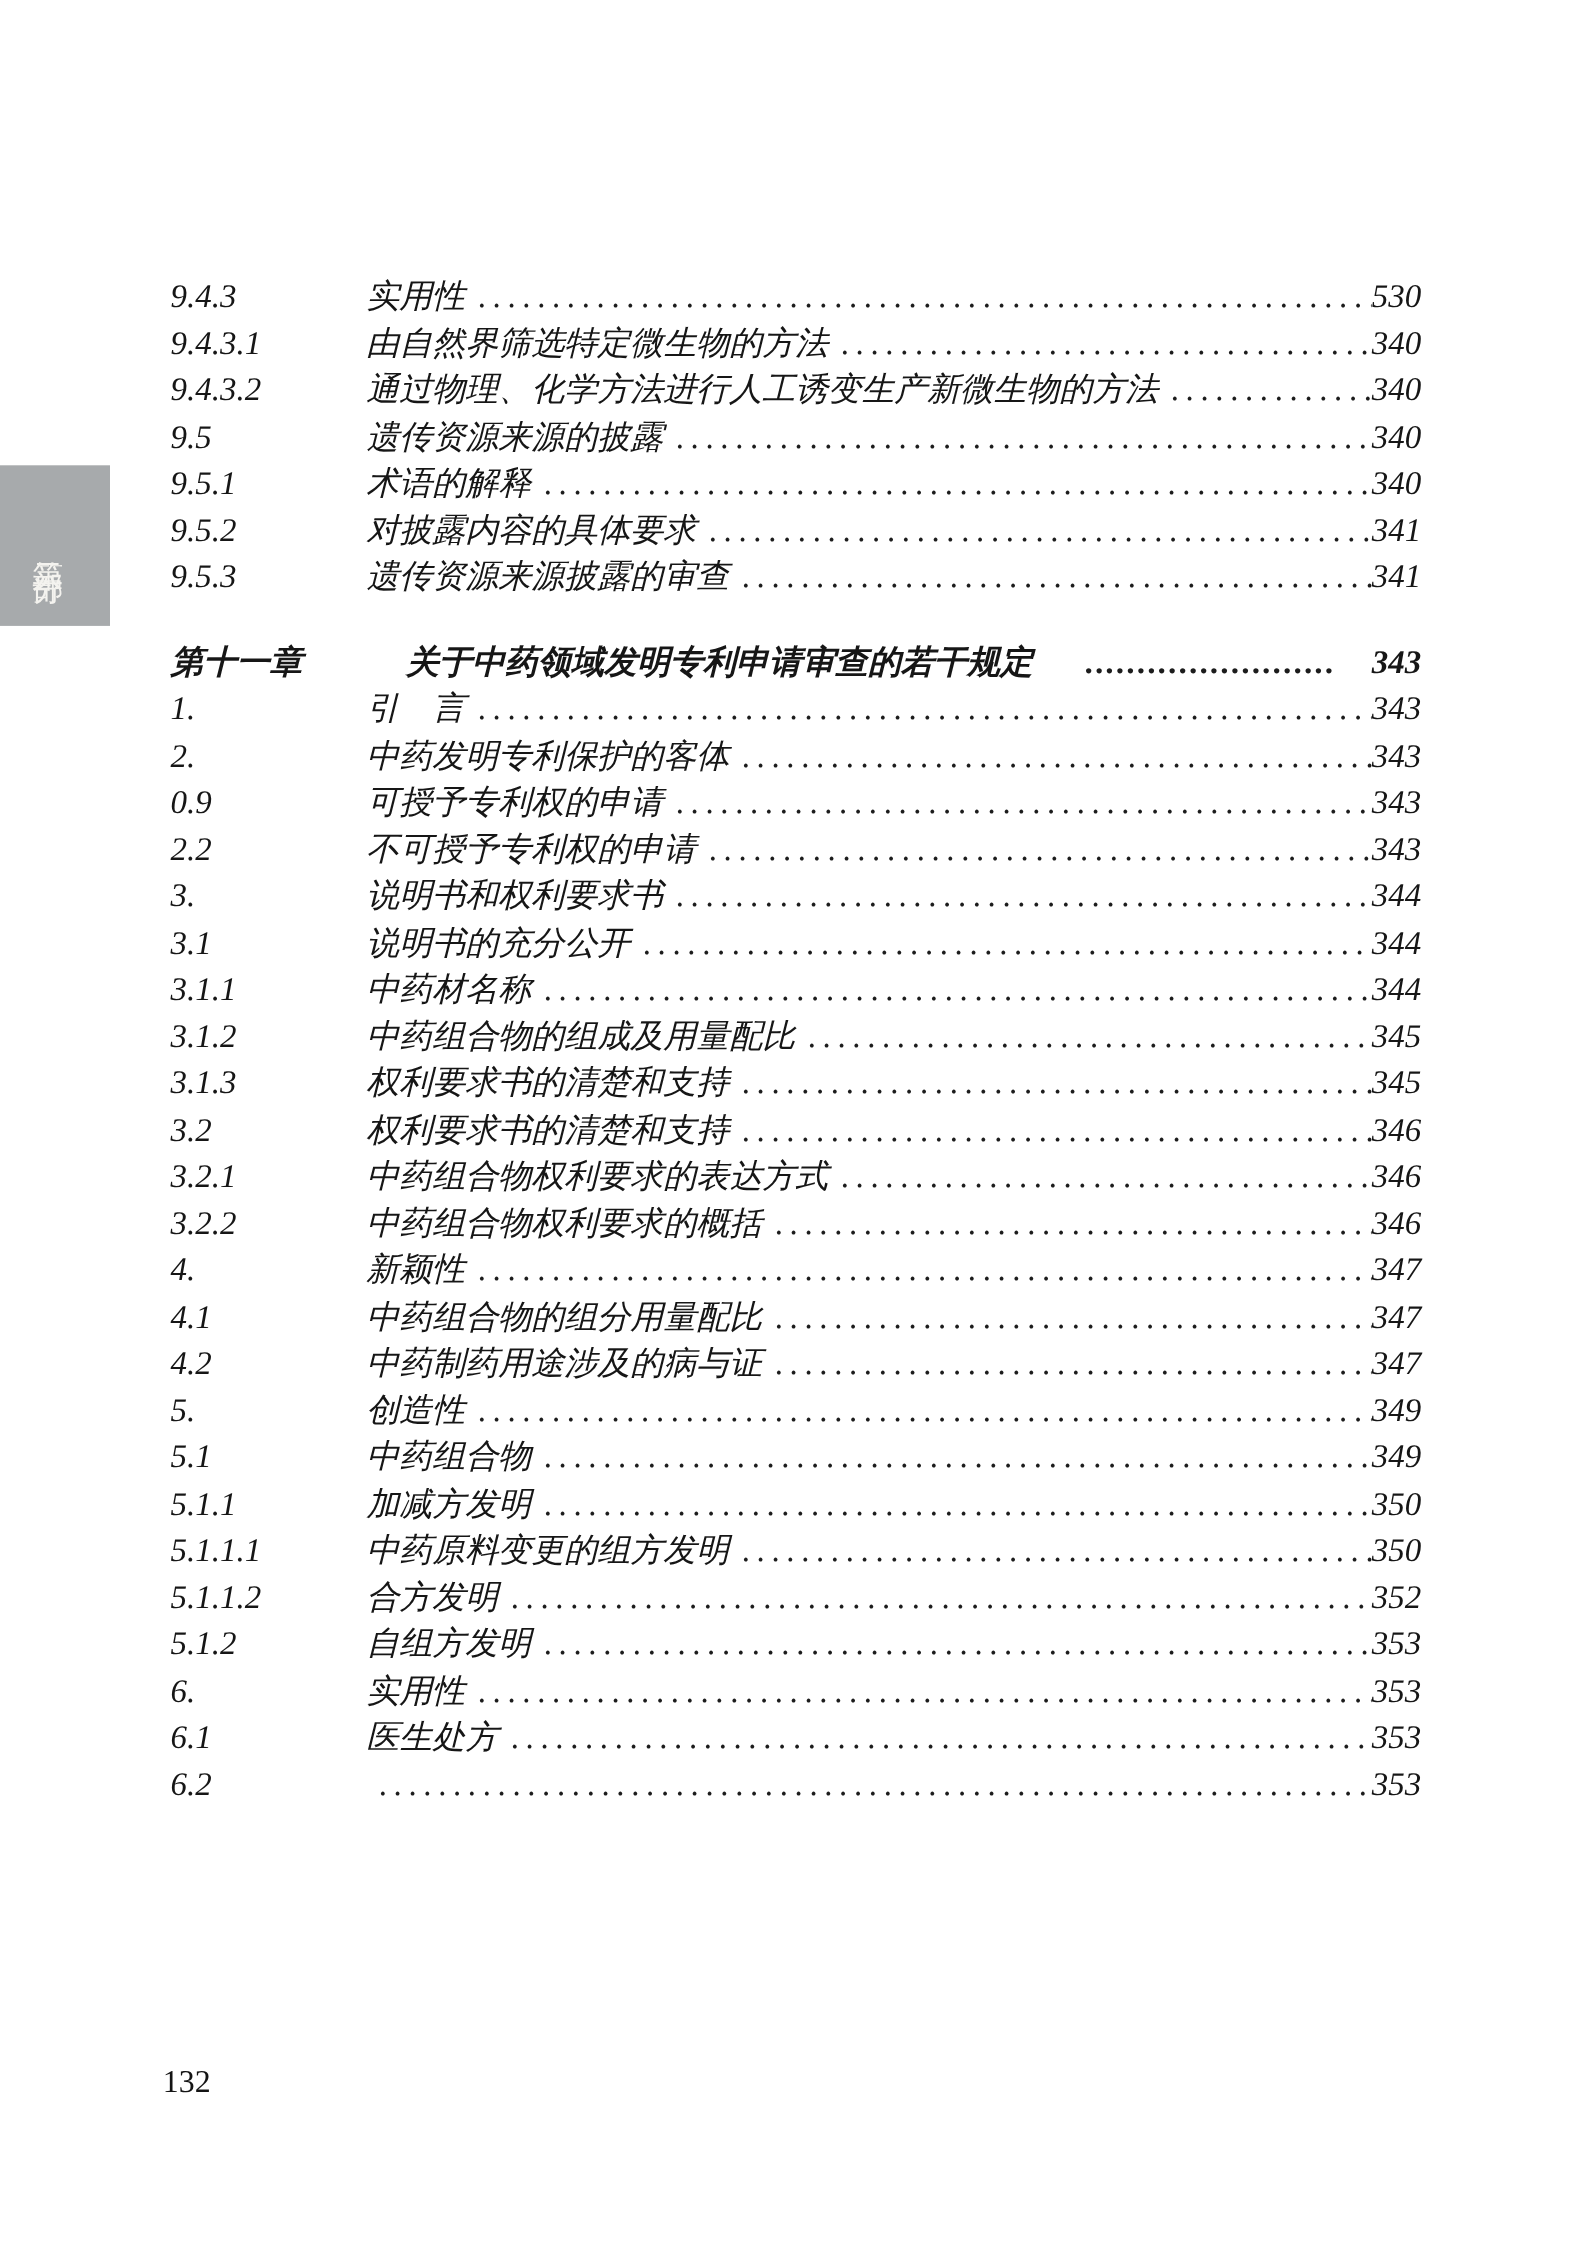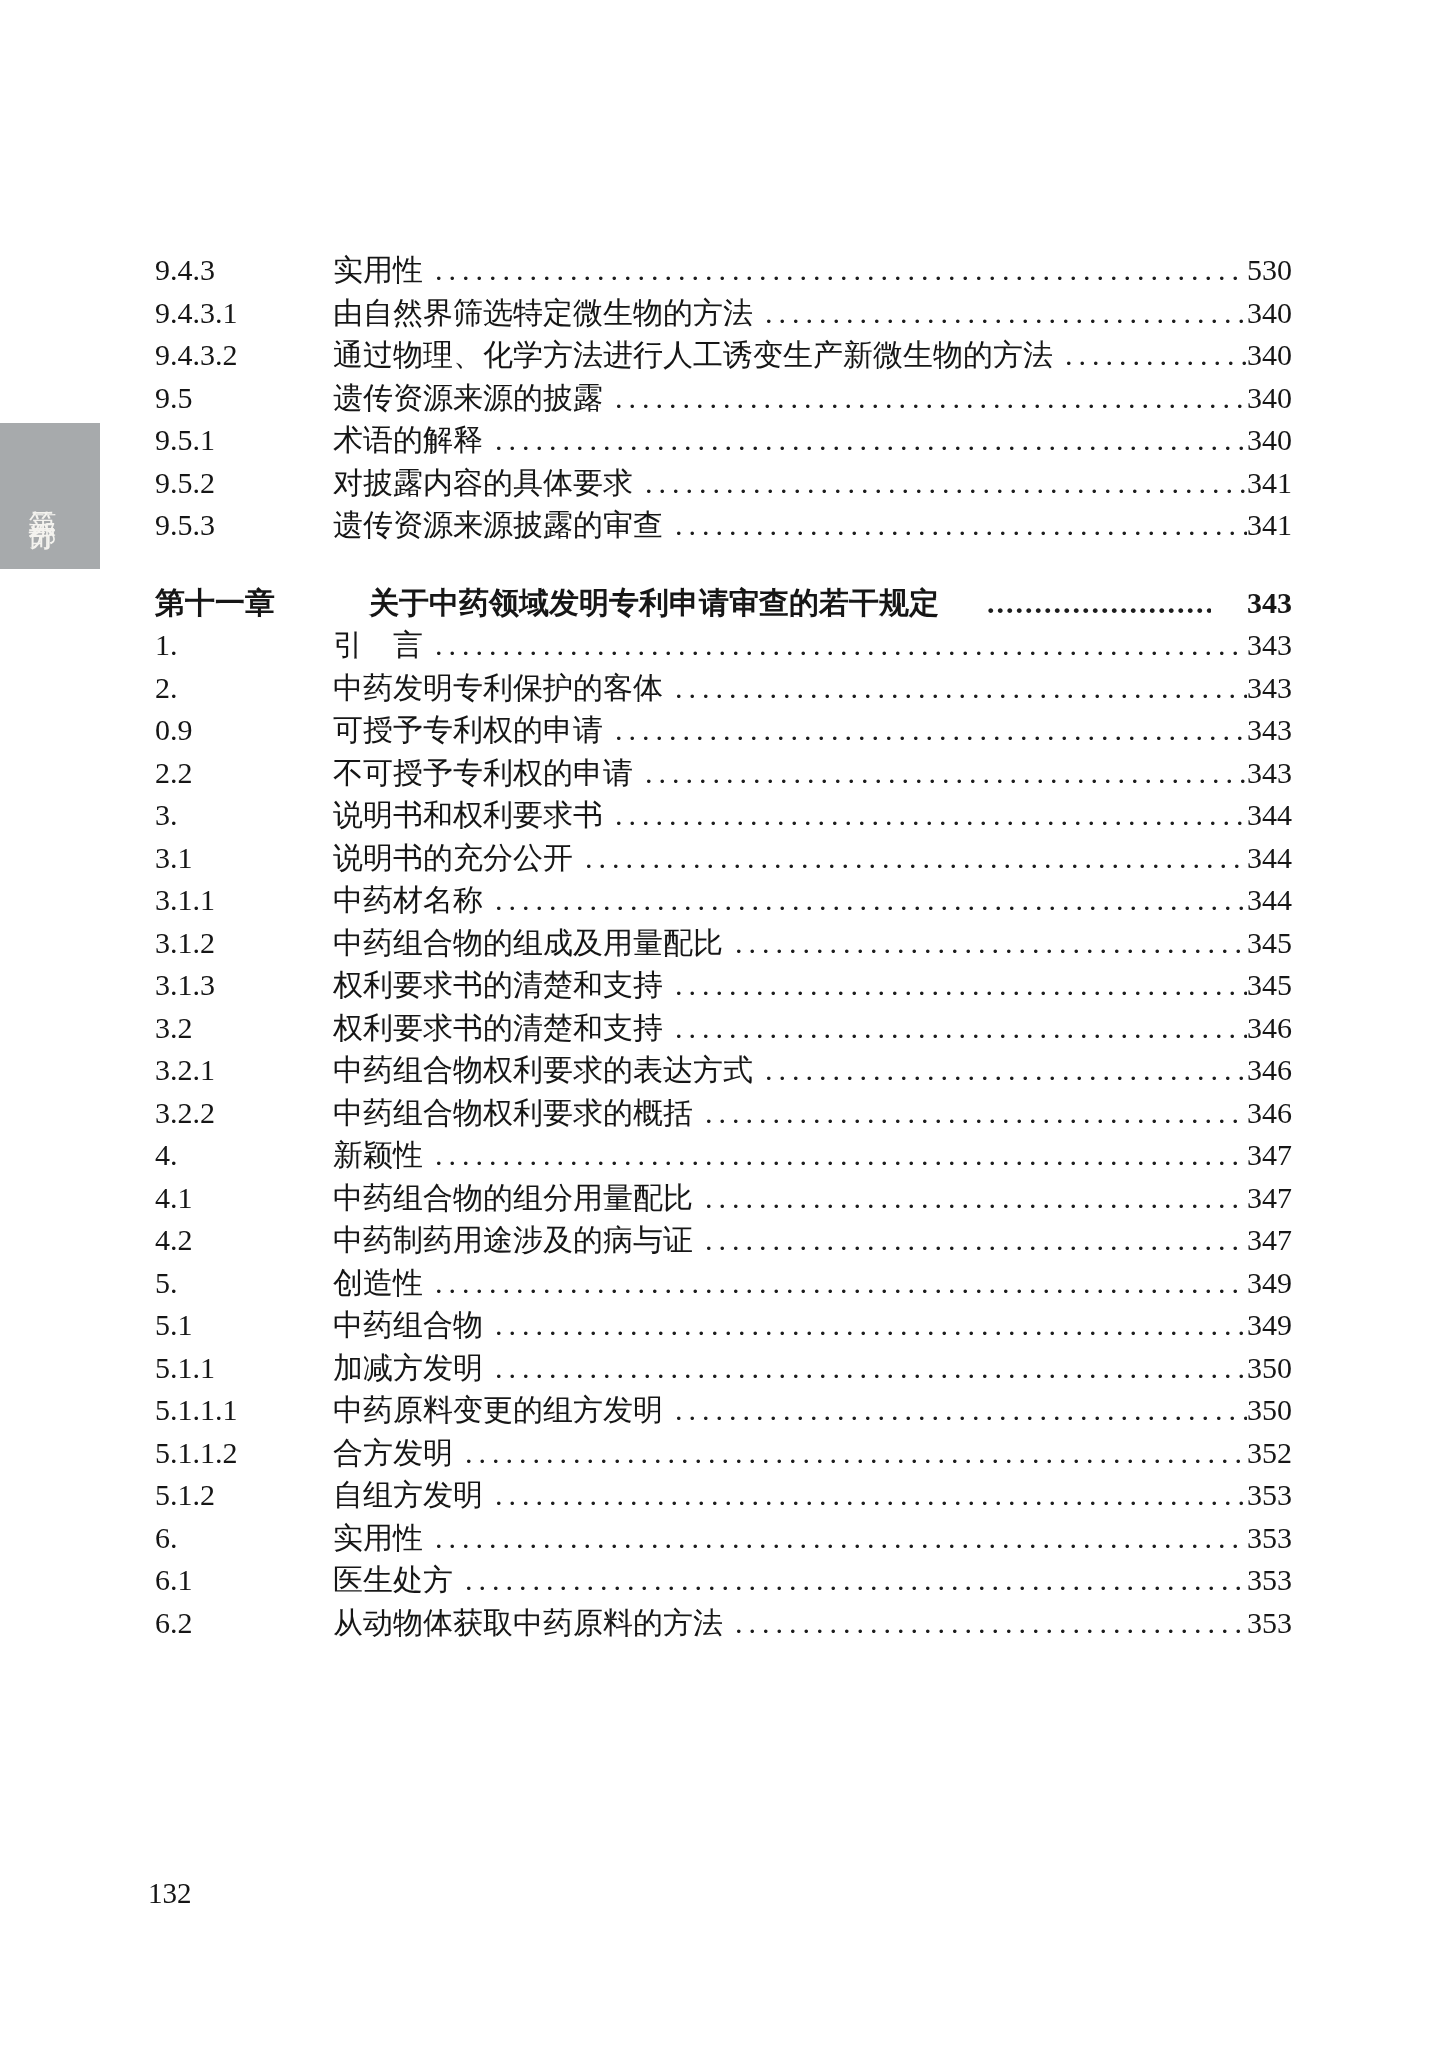--- a/index.html
+++ b/index.html
@@ -39,20 +39,21 @@
     left: 155px; top: 249px;
     width: 1137px;
   }
   .toc-row {
     display: flex;
     align-items: center;
     height: 42.5px;
     line-height: 42.5px;
     font-size: 30px;
     white-space: nowrap;
+    font-style: italic;
   }
   .toc-row .num { flex: none; width: 178px; }
   .toc-row .ttl { flex: none; }
   .toc-row .leader {
     flex: 1 1 auto;
     min-width: 0;
     overflow: hidden;
     white-space: nowrap;
     padding-left: 12px;
   }
@@ -267,21 +268,20 @@
     <span class="pg">353</span>
   </div>
       <div class="toc-row">
     <span class="num">6.1</span>
     <span class="ttl">医生处方</span>
     <span class="leader"></span>
     <span class="pg">353</span>
   </div>
       <div class="toc-row">
     <span class="num">6.2</span>
-    <span class="ttl">从动物体获取中药原料的方法</span>
     <span class="leader"></span>
     <span class="pg">353</span>
   </div>
     </main>
 
   <div class="footer-pagenum">132</div>
 
 </div>
 
 </body></html>

